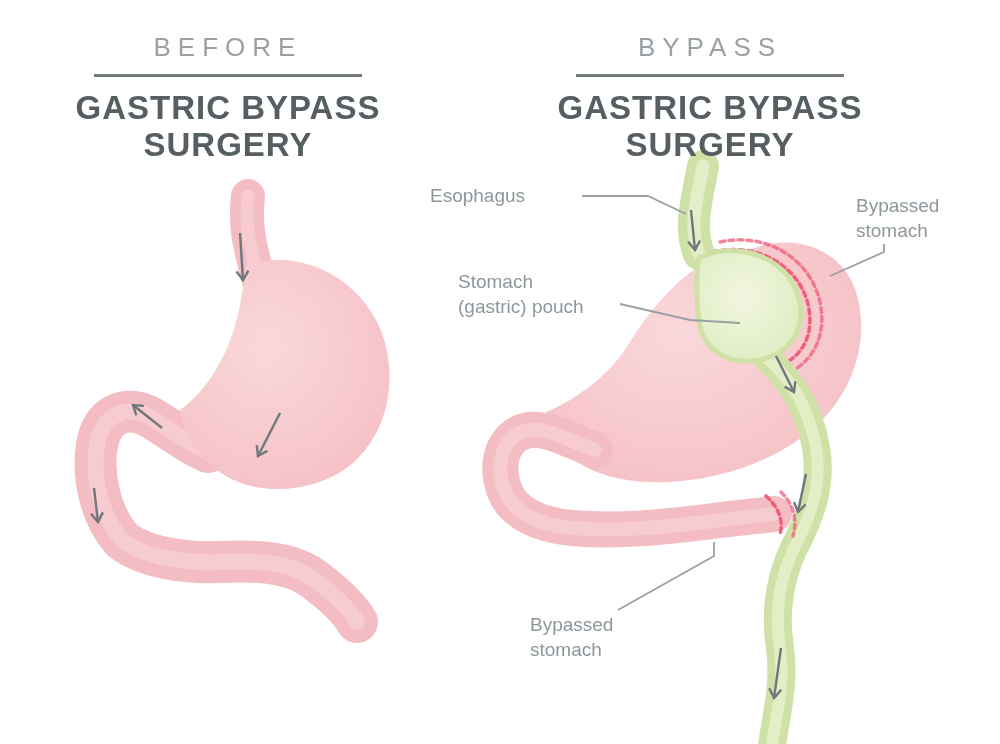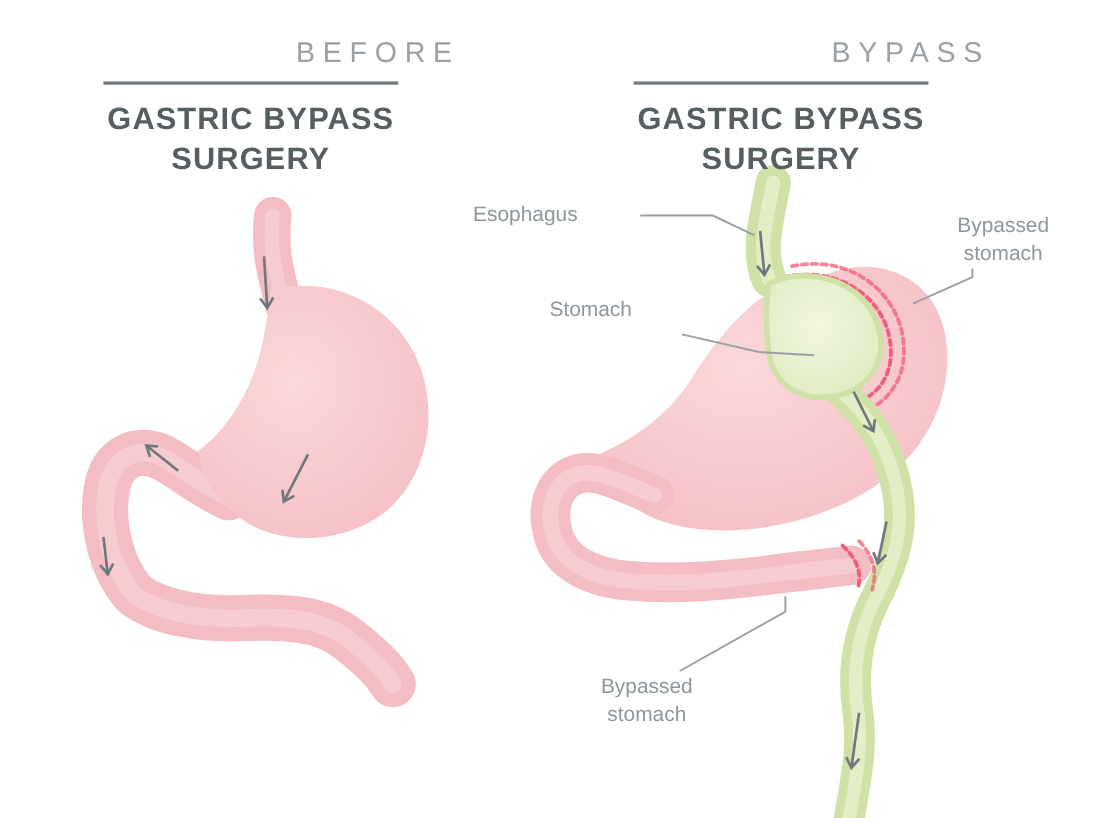--- a/index.html
+++ b/index.html
@@ -4,27 +4,27 @@
 <style>
   html,body{margin:0;padding:0;background:#fff;}
   .canvas{position:relative;width:1000px;height:744px;background:var(--background,#fff);overflow:hidden;
           font-family:"Liberation Sans", sans-serif;}
   .artwork{position:absolute;left:0;top:0;}
 
   
   .panel-header{position:absolute;top:32px;width:380px;text-align:center;}
   .panel-header.left{left:38px;}
   .panel-header.right{left:520px;}
-  .eyebrow{font-size:26px;letter-spacing:7px;color:var(--eyebrow_gray);font-weight:400;text-align:right;}
+  .eyebrow{font-size:26px;letter-spacing:7px;color:var(--eyebrow_gray);font-weight:400;}
   .divider{width:268px;height:3px;background:var(--divider_gray);margin:11px auto 12px auto;}
-  .title{font-size:28px;font-weight:bold;color:var(--title_dark);letter-spacing:1px;line-height:37px;}
+  .title{font-size:33px;font-weight:bold;color:var(--title_dark);letter-spacing:1px;line-height:37px;}
 
   
   .label{position:absolute;font-size:19px;color:var(--label_gray);line-height:25px;}
-  .label.center{text-align:center;}
+  .label.center{text-align:left;}
   .label.right{text-align:left;}
 
   
   .pink-stroke{stroke:var(--pink);fill:none;stroke-linecap:round;}
   .pink-hl{stroke:var(--pink_light);fill:none;stroke-linecap:round;opacity:.55;}
   .pink-fill{fill:url(#gpink);}
   .green-stroke{stroke:var(--green);fill:none;stroke-linecap:round;}
   .green-hl{stroke:var(--green_light);fill:none;stroke-linecap:round;opacity:.75;}
   .pouch{fill:url(#gpouch);stroke:var(--green);stroke-width:5;}
   .stitch{stroke:var(--stitch_red);fill:none;stroke-width:3.5;stroke-dasharray:5 4;stroke-linecap:round;}
@@ -132,20 +132,21 @@
 
   <div class="label right" style="left:430px;top:183px;width:146px;">Esophagus</div>
 
   <div class="label center" style="left:856px;top:193px;width:112px;">
     <div>Bypassed</div>
     <div>stomach</div>
   </div>
 
   <div class="label center" style="left:458px;top:269px;width:158px;">
     <div>Stomach</div>
+    <div>(gastric) pouch</div>
   </div>
 
   <div class="label center" style="left:530px;top:612px;width:116px;">
     <div>Bypassed</div>
     <div>stomach</div>
   </div>
 
 </div>
 
 </body></html>

